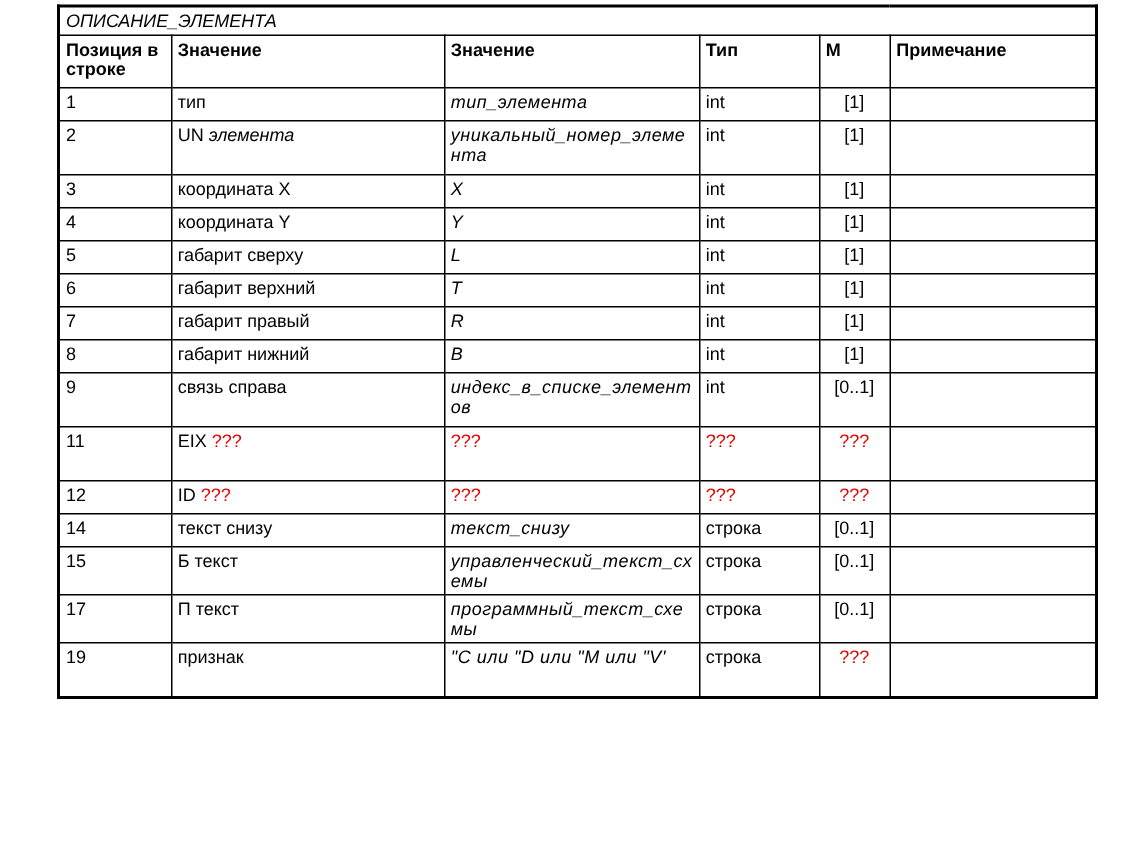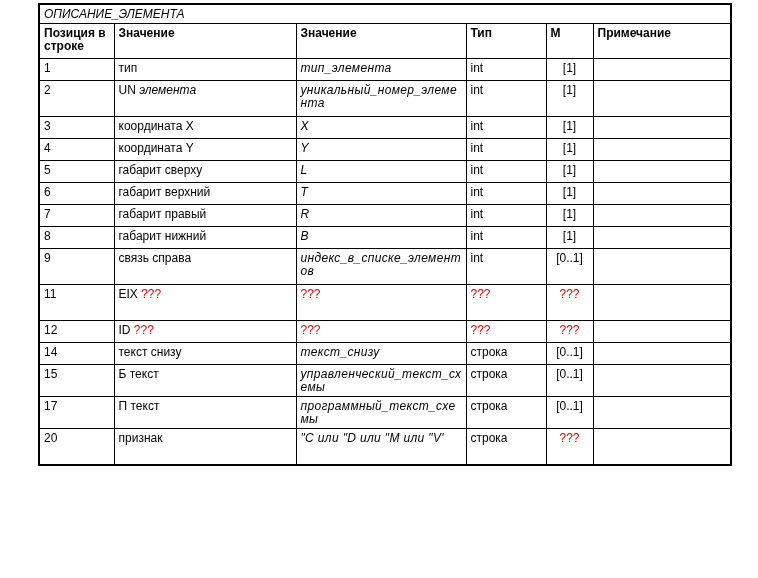--- a/index.html
+++ b/index.html
@@ -194,21 +194,21 @@
         </tr>
         <tr>
           <td class="c-pos"><span>17</span></td>
           <td class="c-param"><span>П текст</span></td>
           <td class="c-value"><span class="seg-i">программный_текст_схемы</span></td>
           <td class="c-type"><span>строка</span></td>
           <td class="c-m"><span>[0..1]</span></td>
           <td class="c-note"></td>
         </tr>
         <tr>
-          <td class="c-pos"><span>20</span></td>
+          <td class="c-pos"><span>19</span></td>
           <td class="c-param"><span>признак</span></td>
           <td class="c-value"><span class="seg-i">"C или "D или "M или "V'</span></td>
           <td class="c-type"><span>строка</span></td>
           <td class="c-m"><span class="seg-red">???</span></td>
           <td class="c-note"></td>
         </tr>
       </tbody>
   </table>
 </div>
 

